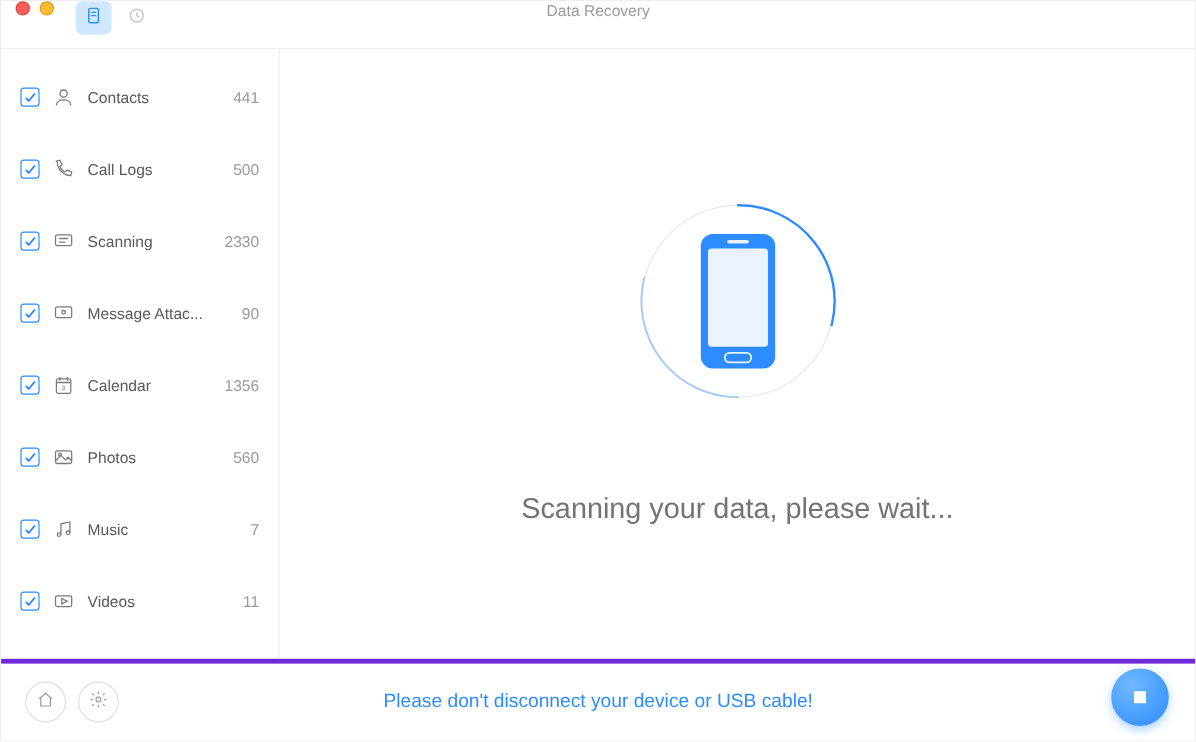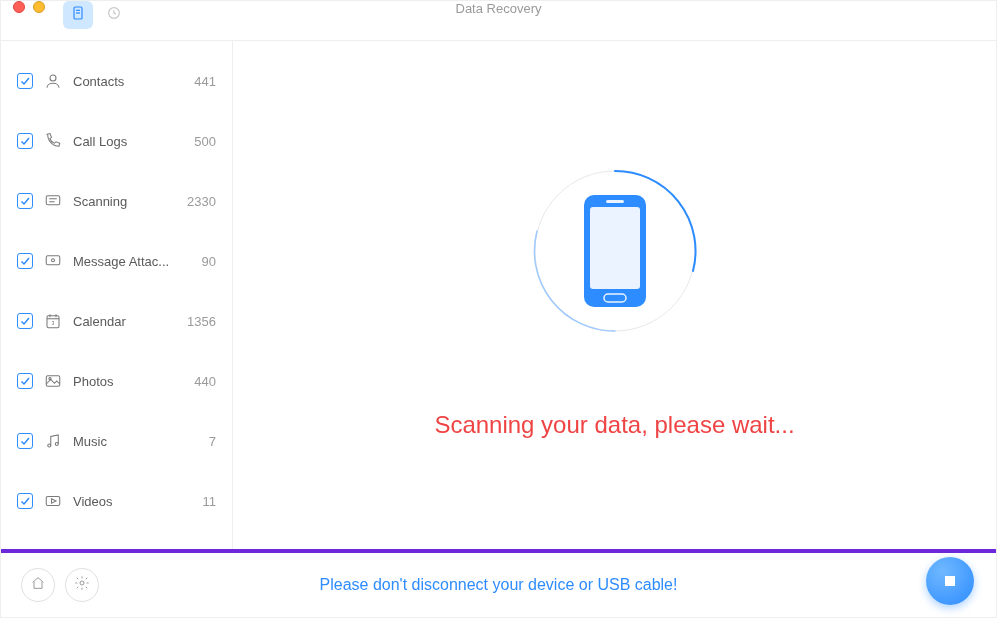--- a/index.html
+++ b/index.html
@@ -26,21 +26,21 @@
   .chk svg { width: 12px; height: 12px; }
   .caticon { width: 20px; height: 20px; display: flex; align-items: center; justify-content: center; flex-shrink: 0; }
   .caticon svg { width: 18px; height: 18px; stroke: #7a7a7a; fill: none; stroke-width: 1.4; }
   .label { flex: 1; color: #5a5a5a; font-size: 13px; white-space: nowrap; overflow: hidden; text-overflow: ellipsis; }
   .count { color: #9a9a9a; font-size: 13px; }
 
   
   .main { flex: 1; position: relative; display: flex; flex-direction: column; align-items: center; }
   .scan-circle { margin-top: 120px; width: 180px; height: 180px; position: relative; display: flex; align-items: center; justify-content: center; }
   .scan-circle .ring { position: absolute; inset: 0; }
-  .scan-msg { margin-top: 70px; color: #ef4444; font-size: 24px; font-weight: 300; }
+  .scan-msg { margin-top: 70px; color: #737373; font-size: 24px; font-weight: 300; }
 
   
   .footer { height: 68px; border-top: 4px solid #6d28d9; display: flex; align-items: center; position: relative; padding: 12px 20px; }
   .footer-left { display: flex; gap: 10px; }
   .fbtn { width: 34px; height: 34px; border: 1px solid #e0e0e0; border-radius: 50%; display: flex; align-items: center; justify-content: center; }
   .fbtn svg { width: 16px; height: 16px; stroke: #9a9a9a; fill: none; stroke-width: 1.5; }
   .footer-msg { position: absolute; left: 0; right: 0; text-align: center; color: #2d8cff; font-size: 16px; pointer-events: none; }
   .stop-btn { position: absolute; right: 22px; bottom: 12px; width: 48px; height: 48px; border-radius: 50%; background: radial-gradient(circle at 35% 30%, #6fb8ff, #2d8cff); box-shadow: 0 3px 8px rgba(45,140,255,0.4); display: flex; align-items: center; justify-content: center; }
   .stop-btn .sq { width: 10px; height: 10px; background: #fff; }
 
@@ -174,21 +174,21 @@
             </svg>
           </div>
         <div class="caticon">
             <svg viewBox="0 0 24 24">
               <rect x="3" y="5" width="18" height="14" rx="2"></rect>
               <polyline points="3 16 9 10 14 15 17 12 21 16"></polyline>
               <circle cx="8" cy="9" r="1.5"></circle>
             </svg>
           </div>
         <div class="label">Photos</div>
-        <div class="count">440</div>
+        <div class="count">560</div>
       </div>
 
       <div class="item">
         <div class="chk">
             <svg viewBox="0 0 24 24" fill="none" stroke="#2d8cff" stroke-width="3">
               <polyline points="5 13 10 18 20 6"></polyline>
             </svg>
           </div>
         <div class="caticon">
             <svg viewBox="0 0 24 24">

